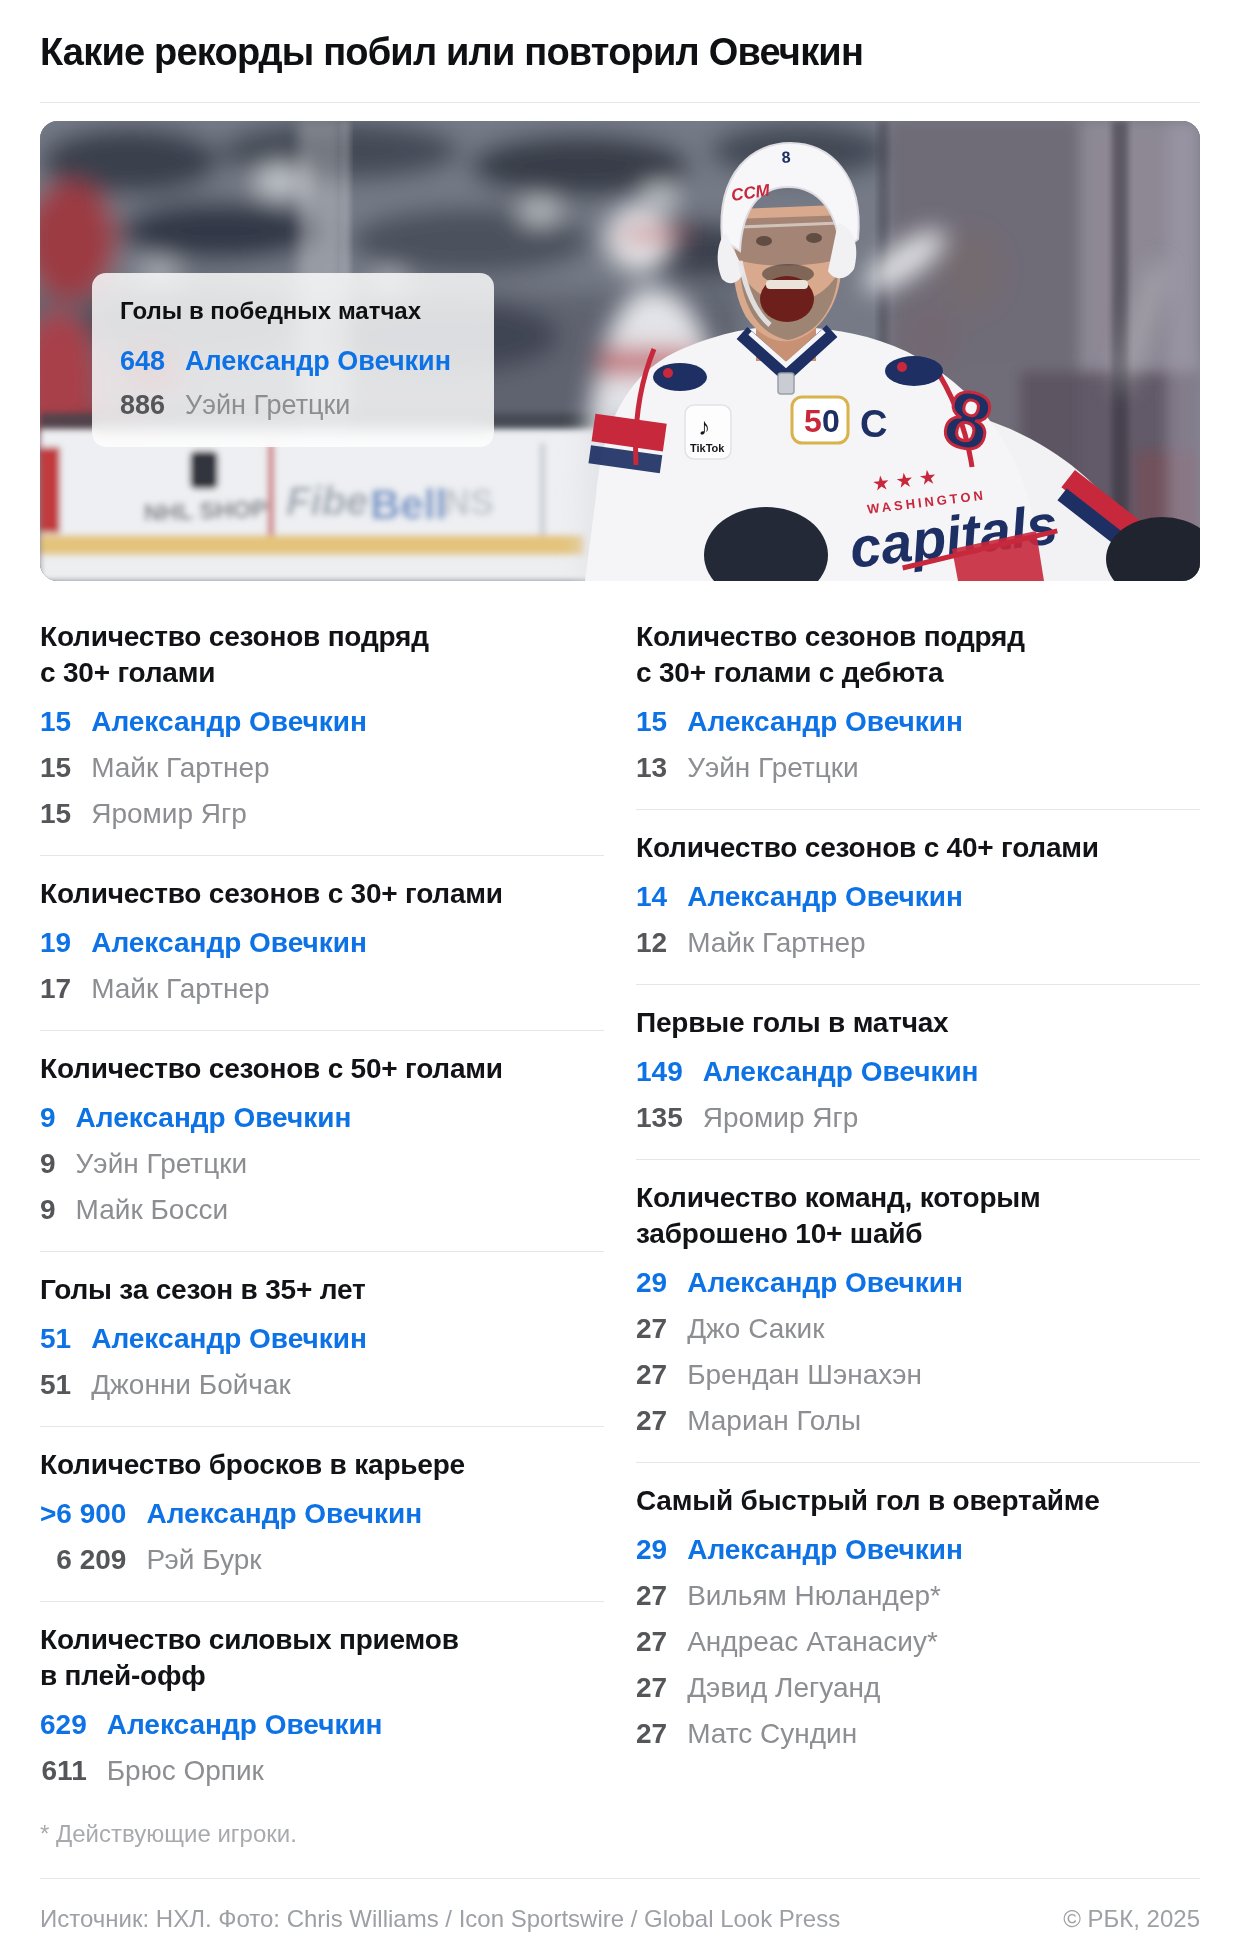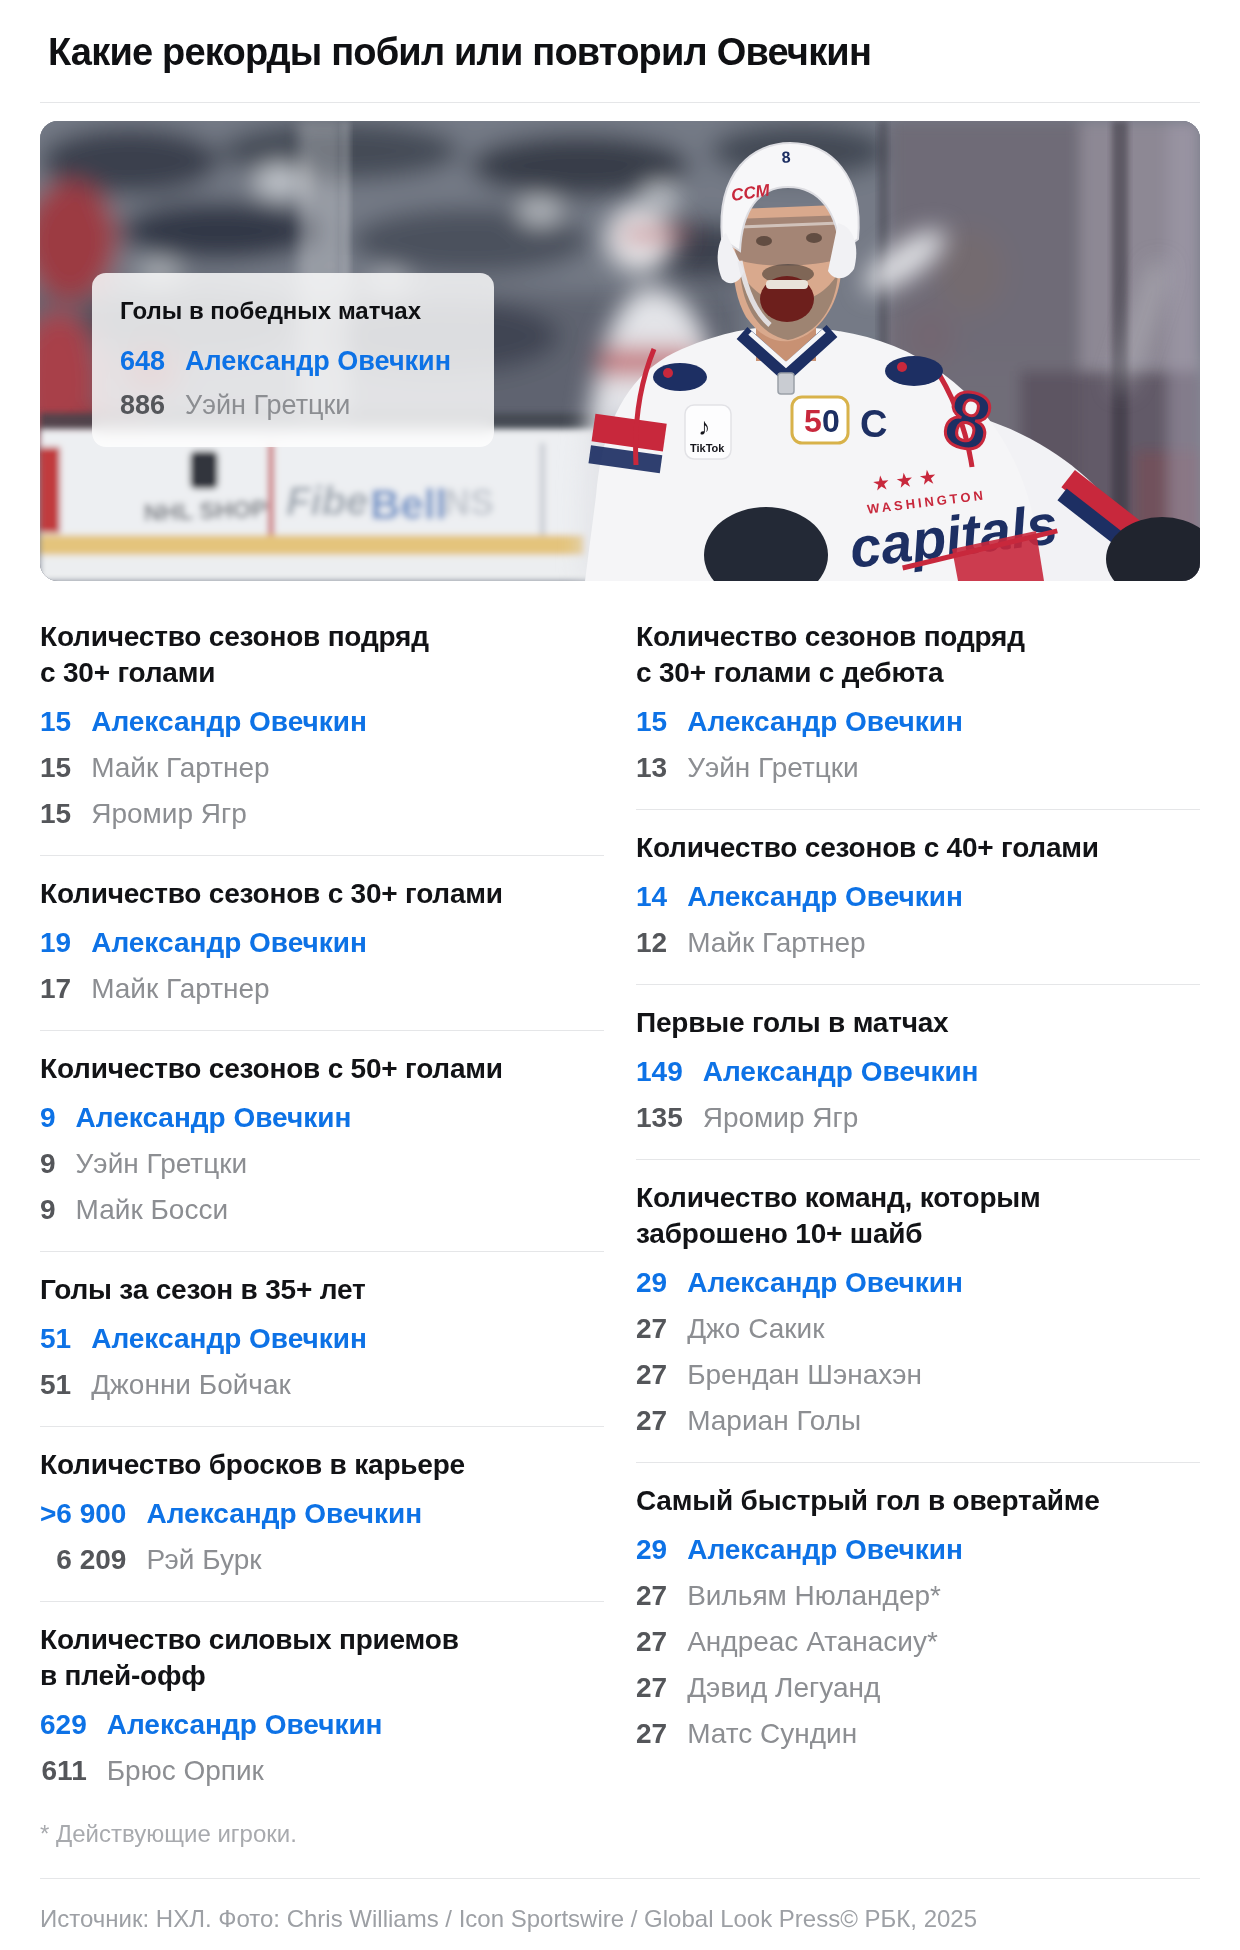--- a/index.html
+++ b/index.html
@@ -14,21 +14,21 @@
   *{box-sizing:border-box;margin:0;padding:0;}
   html,body{background:#ffffff;}
   body{
     width:1240px;min-height:1950px;margin:0 auto;
     font-family:"Liberation Sans","DejaVu Sans",sans-serif;
     color:var(--ink);
   }
   .page{padding:0 40px 30px;}
   h1.title{
     font-size:38px;line-height:44px;font-weight:700;letter-spacing:-0.8px;
-    padding-top:30px;color:#0f1013;margin-left:8px;
+    padding-top:30px;color:#0f1013;
   }
   .title-rule{border:none;border-top:1px solid var(--divider);margin-top:28px;}
   
   .hero{
     position:relative;margin-top:18px;height:460px;width:1160px;
     border-radius:18px;overflow:hidden;background:#828793;
   }
   .hero svg{display:block;width:100%;height:100%;}
   .hero-card{
     position:absolute;left:52px;top:152px;width:402px;
@@ -52,21 +52,21 @@
   .col{flex:1;min-width:0;}
   .sec-title{
     font-size:28px;line-height:36px;font-weight:700;color:#121316;
     margin-bottom:8px;white-space:pre-line;letter-spacing:-0.2px;
   }
   hr.div{border:none;border-top:1px solid var(--divider);margin:18px 0 20px;}
   
   .footnote{margin-top:26px;font-size:24px;color:var(--note);}
   .footer-rule{border:none;border-top:1px solid var(--divider);margin-top:30px;}
   .footer{
-    display:flex;justify-content:flex-start;align-items:baseline;
+    display:flex;justify-content:space-between;align-items:baseline;
     padding-top:26px;font-size:24px;color:var(--foot);
   }
   .footer .copyright{white-space:nowrap;}
 </style>
 </head>
 <body>
 
 <div class="page">
 
   <h1 class="title">Какие рекорды побил или повторил Овечкин</h1>

